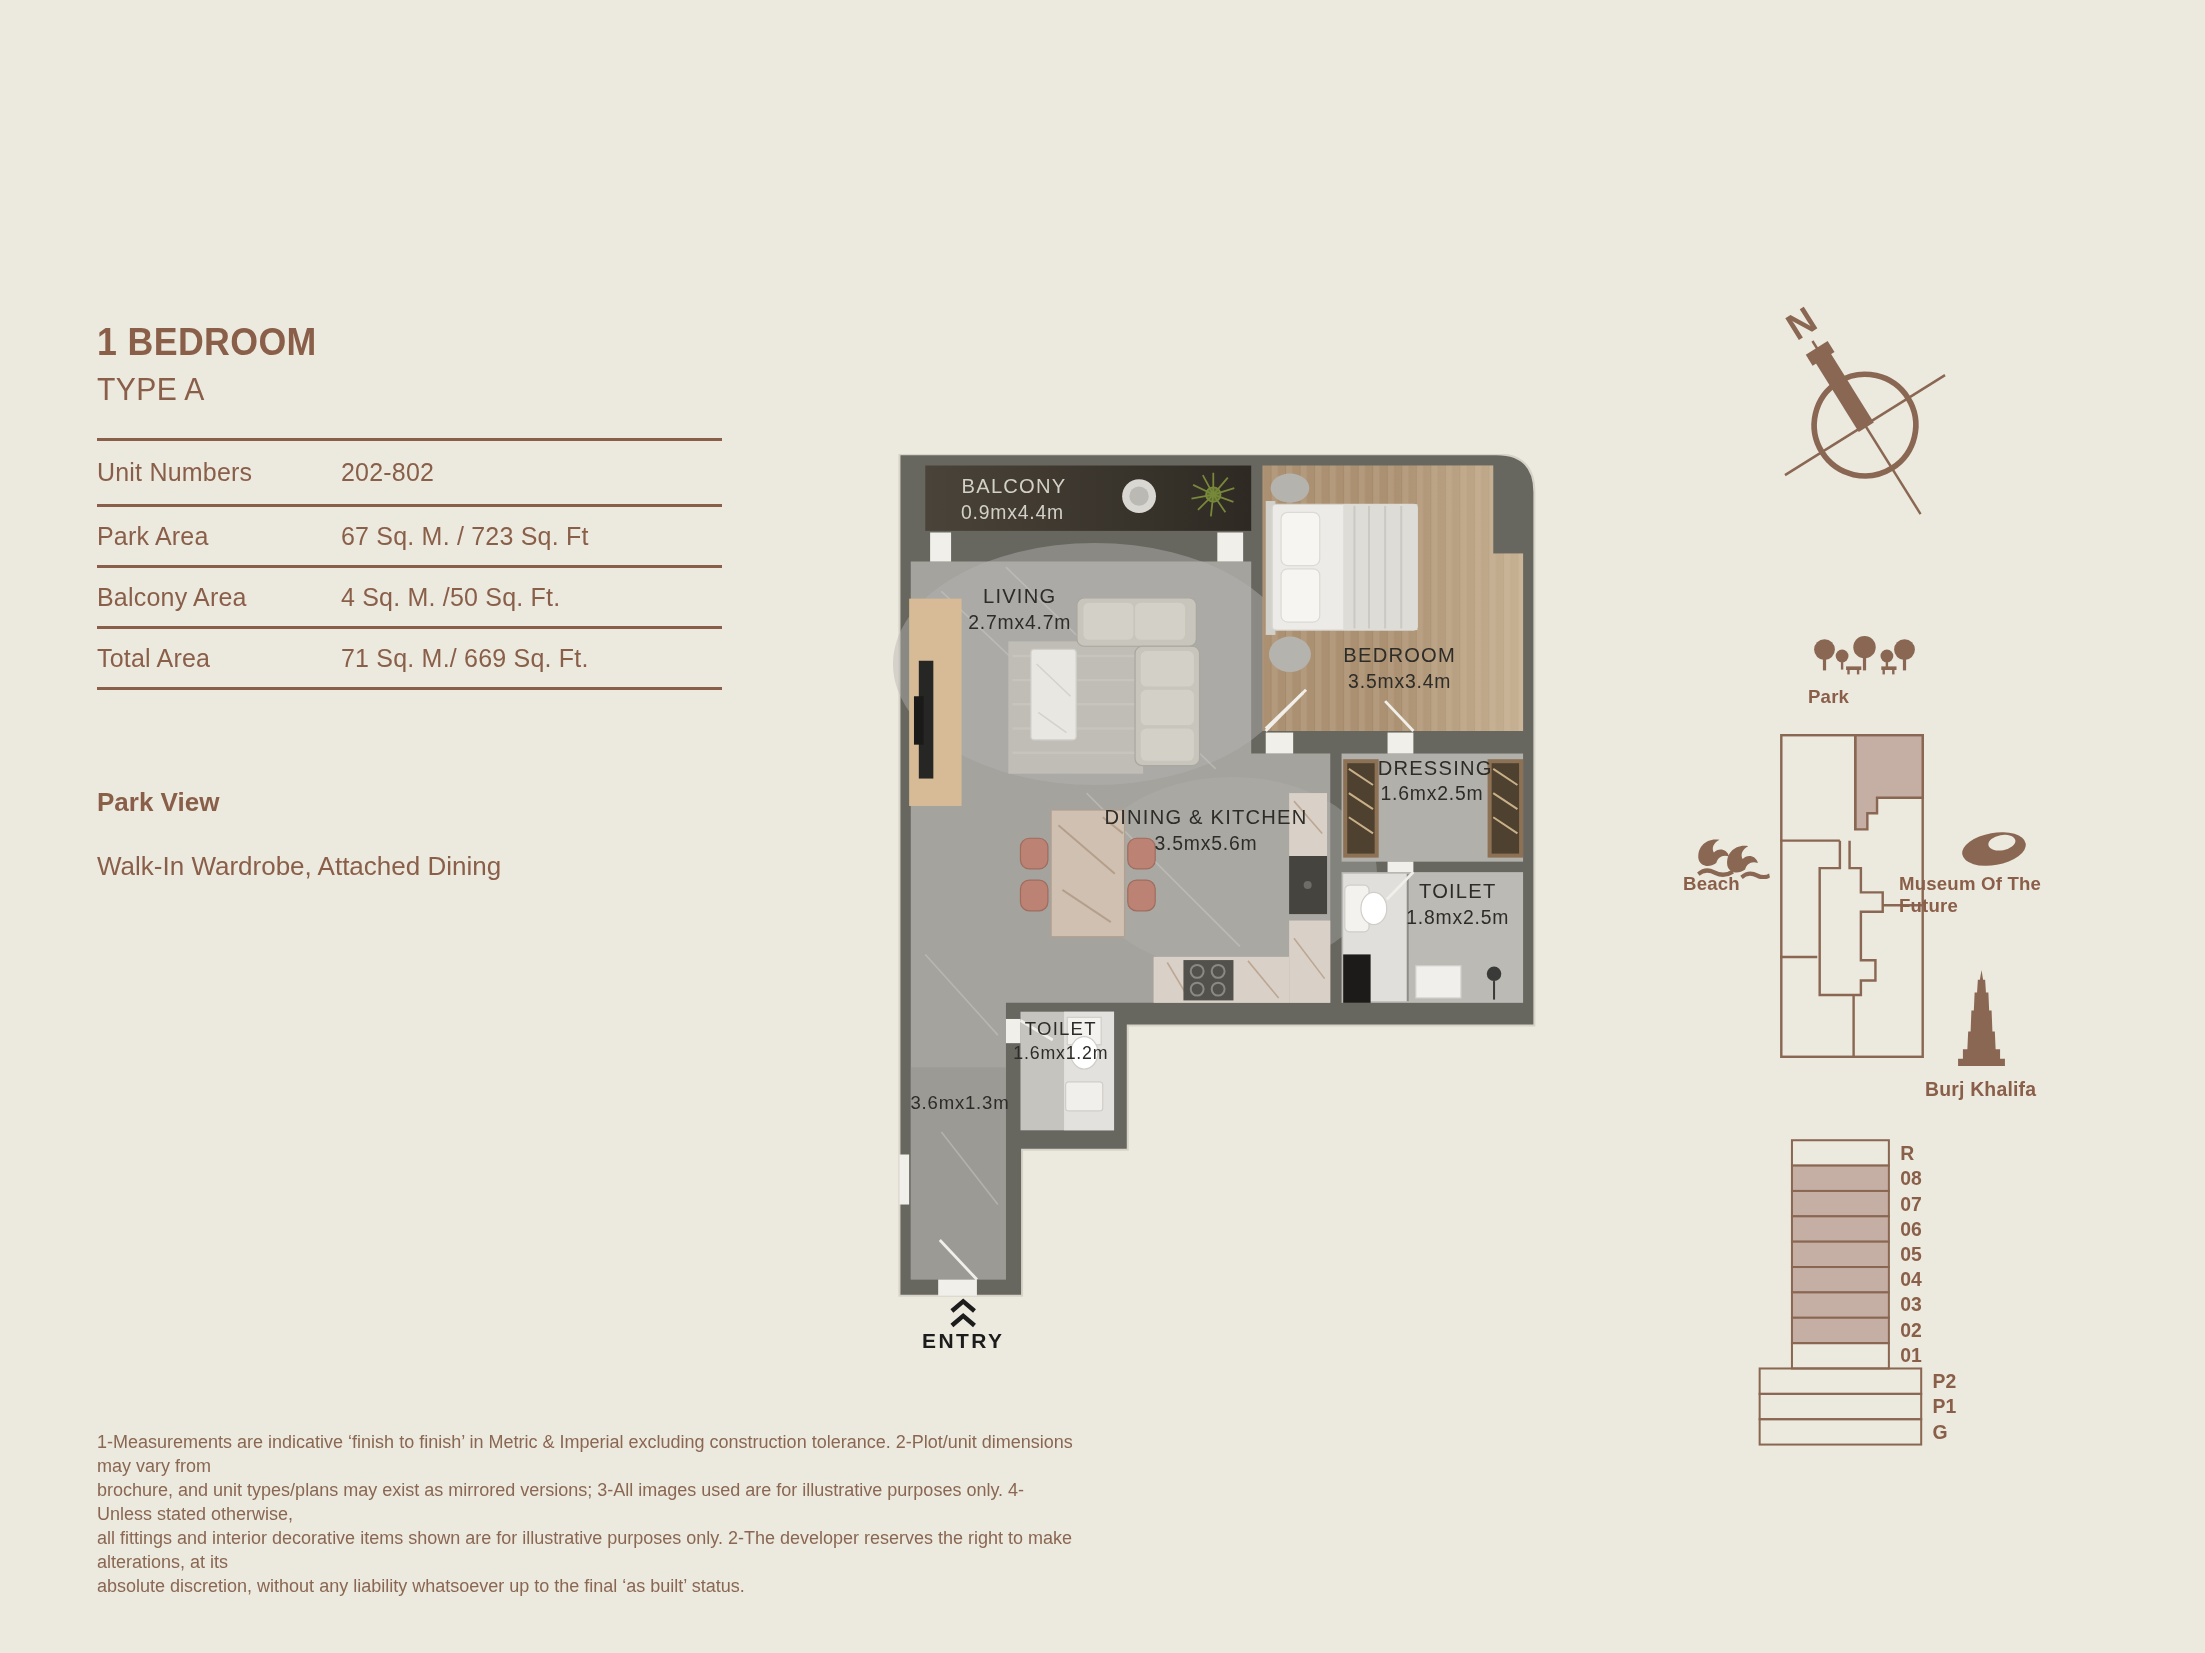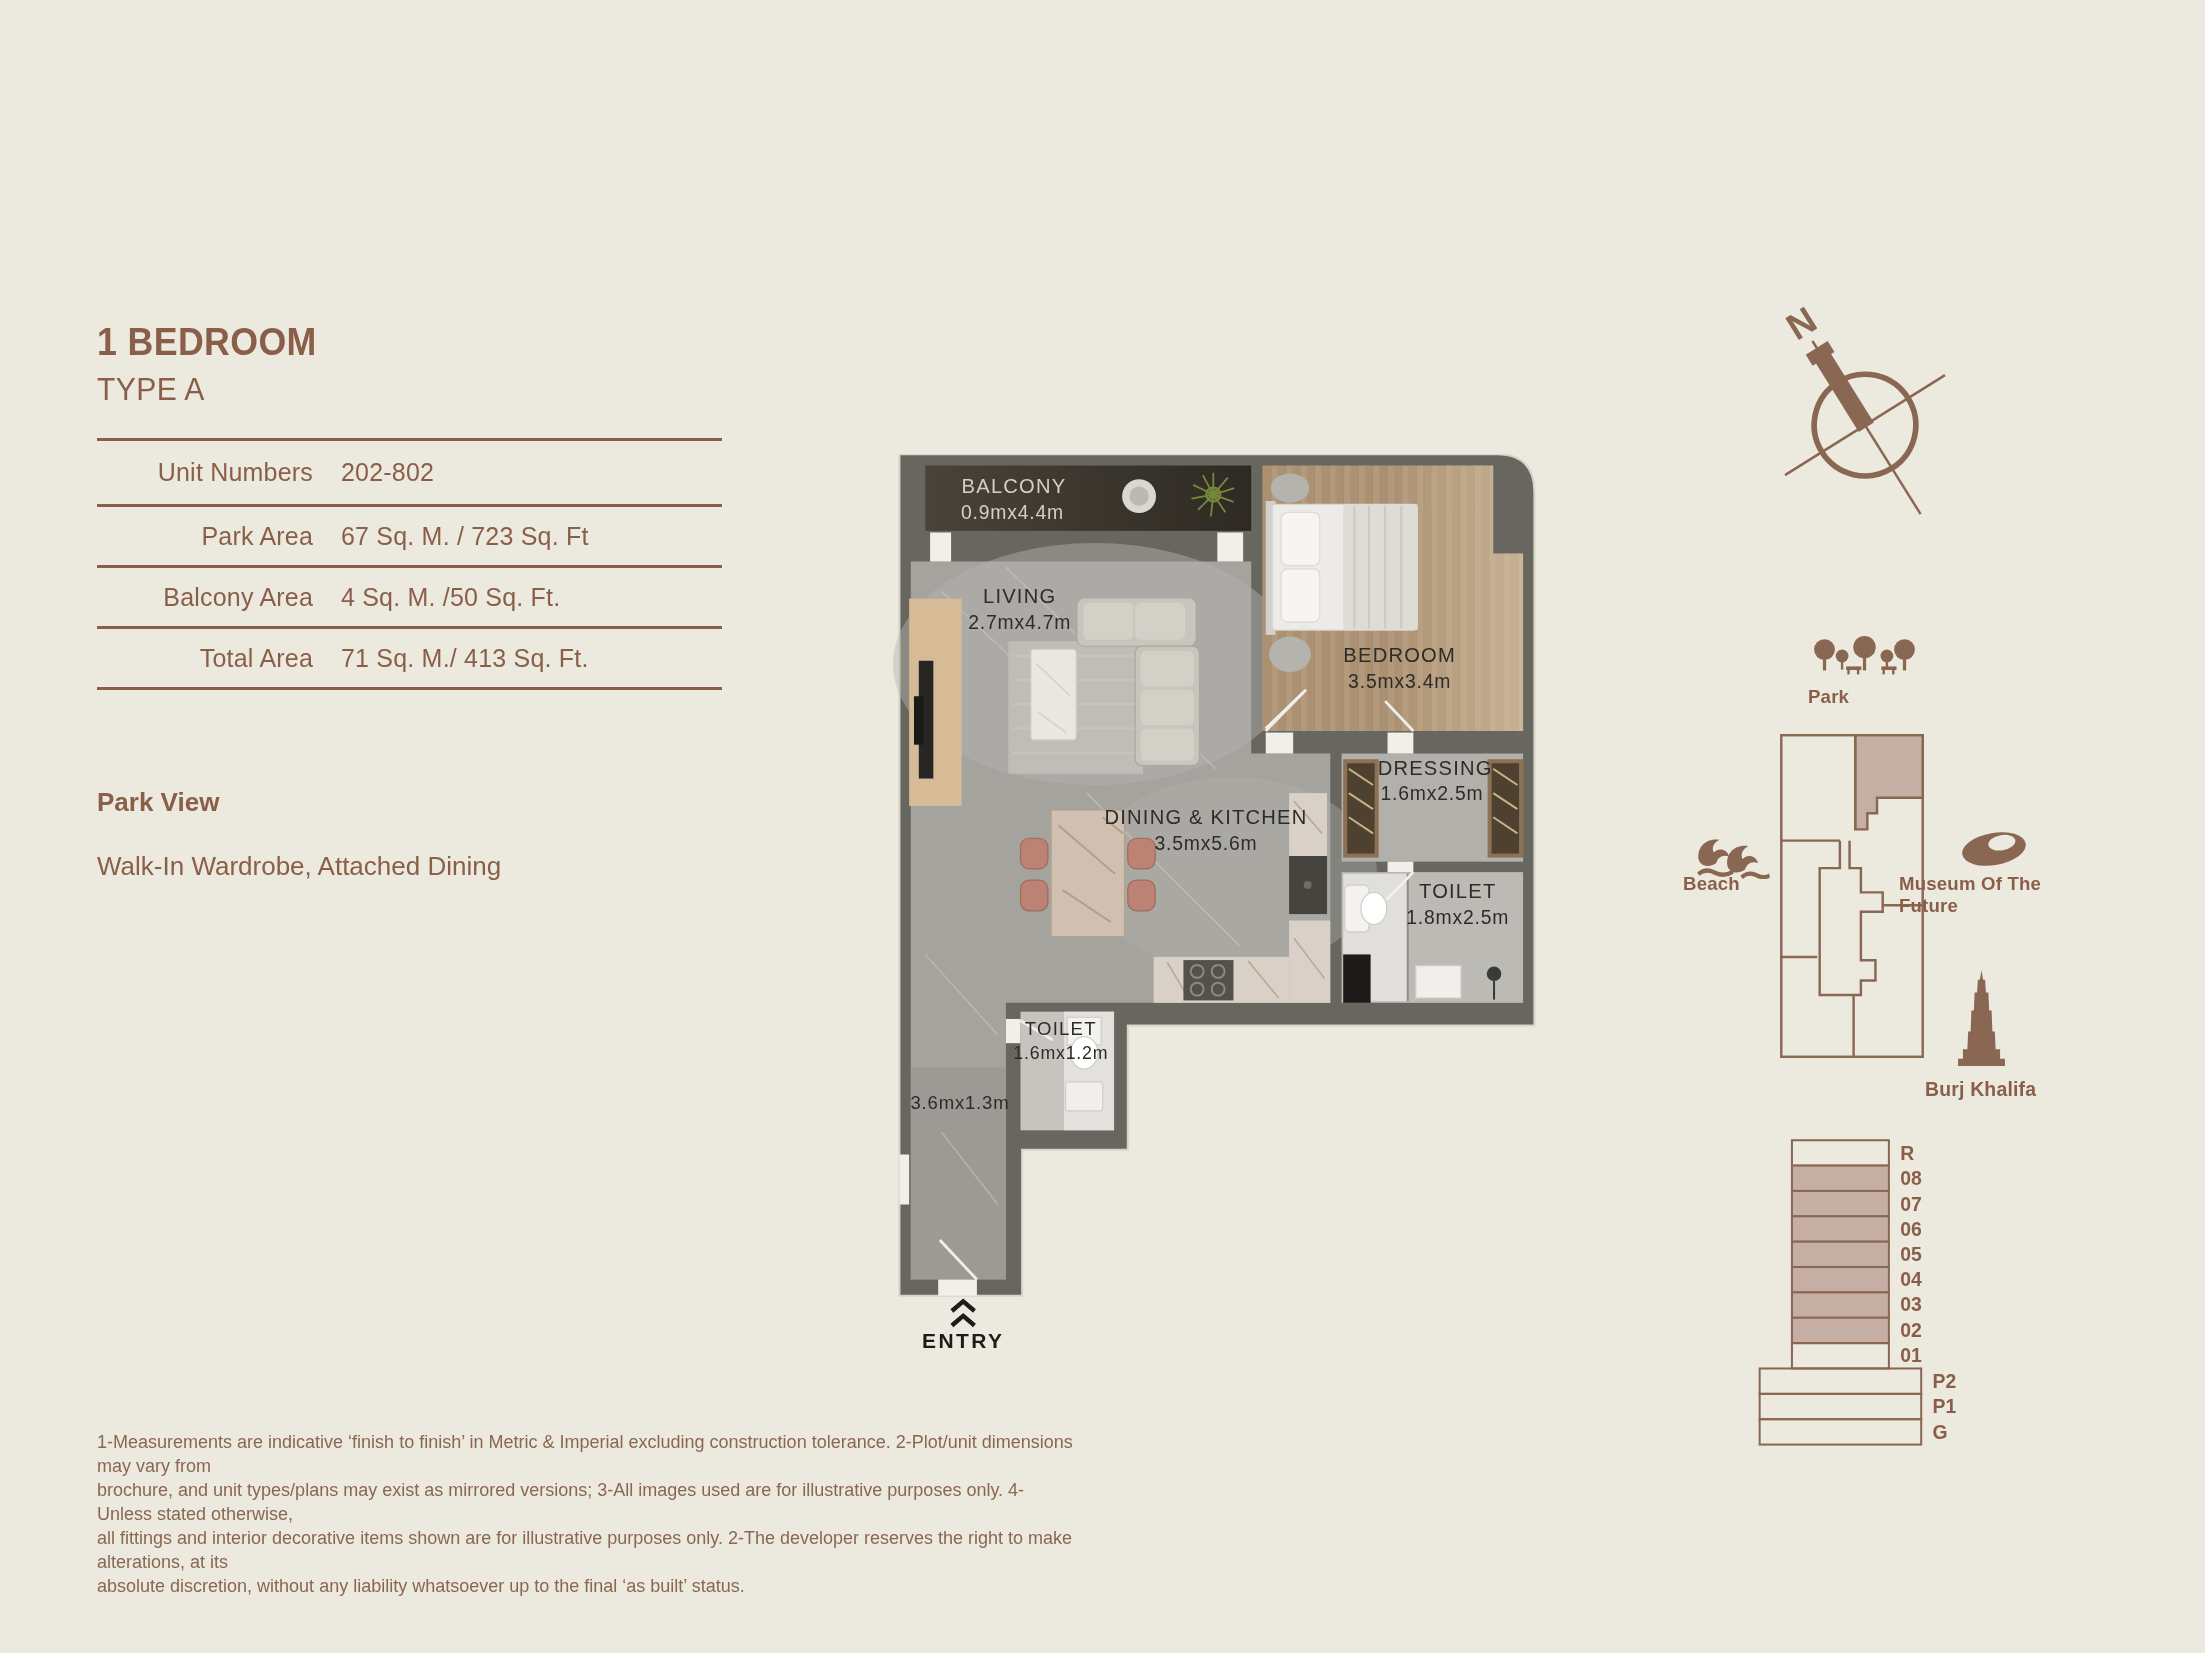--- a/index.html
+++ b/index.html
@@ -4,21 +4,21 @@
 <style>
   :root{ --accent:#8a5f49; --accent-soft:#8a6752; --bg:#ece9de; }
   *{ margin:0; padding:0; box-sizing:border-box; }
   body{ width:2205px; height:1653px; background:var(--bg); font-family:"Liberation Sans", sans-serif; overflow:hidden; }
   .page{ position:relative; width:2205px; height:1463px; background:var(--bg); }
   .abs{ position:absolute; }
 
   
   .title1{ left:97px; top:321px; font-size:38px; font-weight:700; color:var(--accent); letter-spacing:0.4px; transform:scaleX(.94); transform-origin:left top; }
   .title2{ left:97px; top:371px; font-size:32px; font-weight:400; color:var(--accent); letter-spacing:0.4px; transform:scaleX(.94); transform-origin:left top; }
-  .spec{ left:97px; top:438px; width:625px; border-bottom:3.2px solid var(--accent);text-align:right; }
+  .spec{ left:97px; top:438px; width:625px; border-bottom:3.2px solid var(--accent); }
   .spec-row{ position:relative; height:61px; border-top:3.2px solid var(--accent); display:flex; align-items:center; }
   .spec-row:first-child{ height:66px; }
   .spec-label{ width:216px; font-size:25px; color:var(--accent); letter-spacing:0.2px; }
   .spec-value{ font-size:25px; color:var(--accent); letter-spacing:0.2px;margin-left:28px; }
   .feat1{ left:97px; top:787px; font-size:26px; font-weight:700; color:var(--accent); }
   .feat2{ left:97px; top:827px; font-size:26px; font-weight:400; color:var(--accent);margin-top:24px; }
   .disclaimer{ left:97px; top:1430px; width:977px; font-size:18px; line-height:24px; color:var(--accent-soft); }
 
   
   .key-label{ font-size:18.6px; color:var(--accent); font-weight:600; letter-spacing:0.2px; }
@@ -46,21 +46,21 @@
     <div class="spec-row">
       <div class="spec-label">Park Area</div>
       <div class="spec-value">67 Sq. M. / 723 Sq. Ft</div>
     </div>
     <div class="spec-row">
       <div class="spec-label">Balcony Area</div>
       <div class="spec-value">4 Sq. M. /50 Sq. Ft.</div>
     </div>
     <div class="spec-row">
       <div class="spec-label">Total Area</div>
-      <div class="spec-value">71 Sq. M./ 413 Sq. Ft.</div>
+      <div class="spec-value">71 Sq. M./ 669 Sq. Ft.</div>
     </div>
   </div>
 
   <div class="abs feat1">Park View</div>
   <div class="abs feat2">Walk-In Wardrobe, Attached Dining</div>
 
   <div class="abs disclaimer">
     <div>1-Measurements are indicative ‘finish to finish’ in Metric &amp; Imperial excluding construction tolerance. 2-Plot/unit dimensions may vary from</div>
     <div>brochure, and unit types/plans may exist as mirrored versions; 3-All images used are for illustrative purposes only. 4-Unless stated otherwise,</div>
     <div>all fittings and interior decorative items shown are for illustrative purposes only. 2-The developer reserves the right to make alterations, at its</div>

